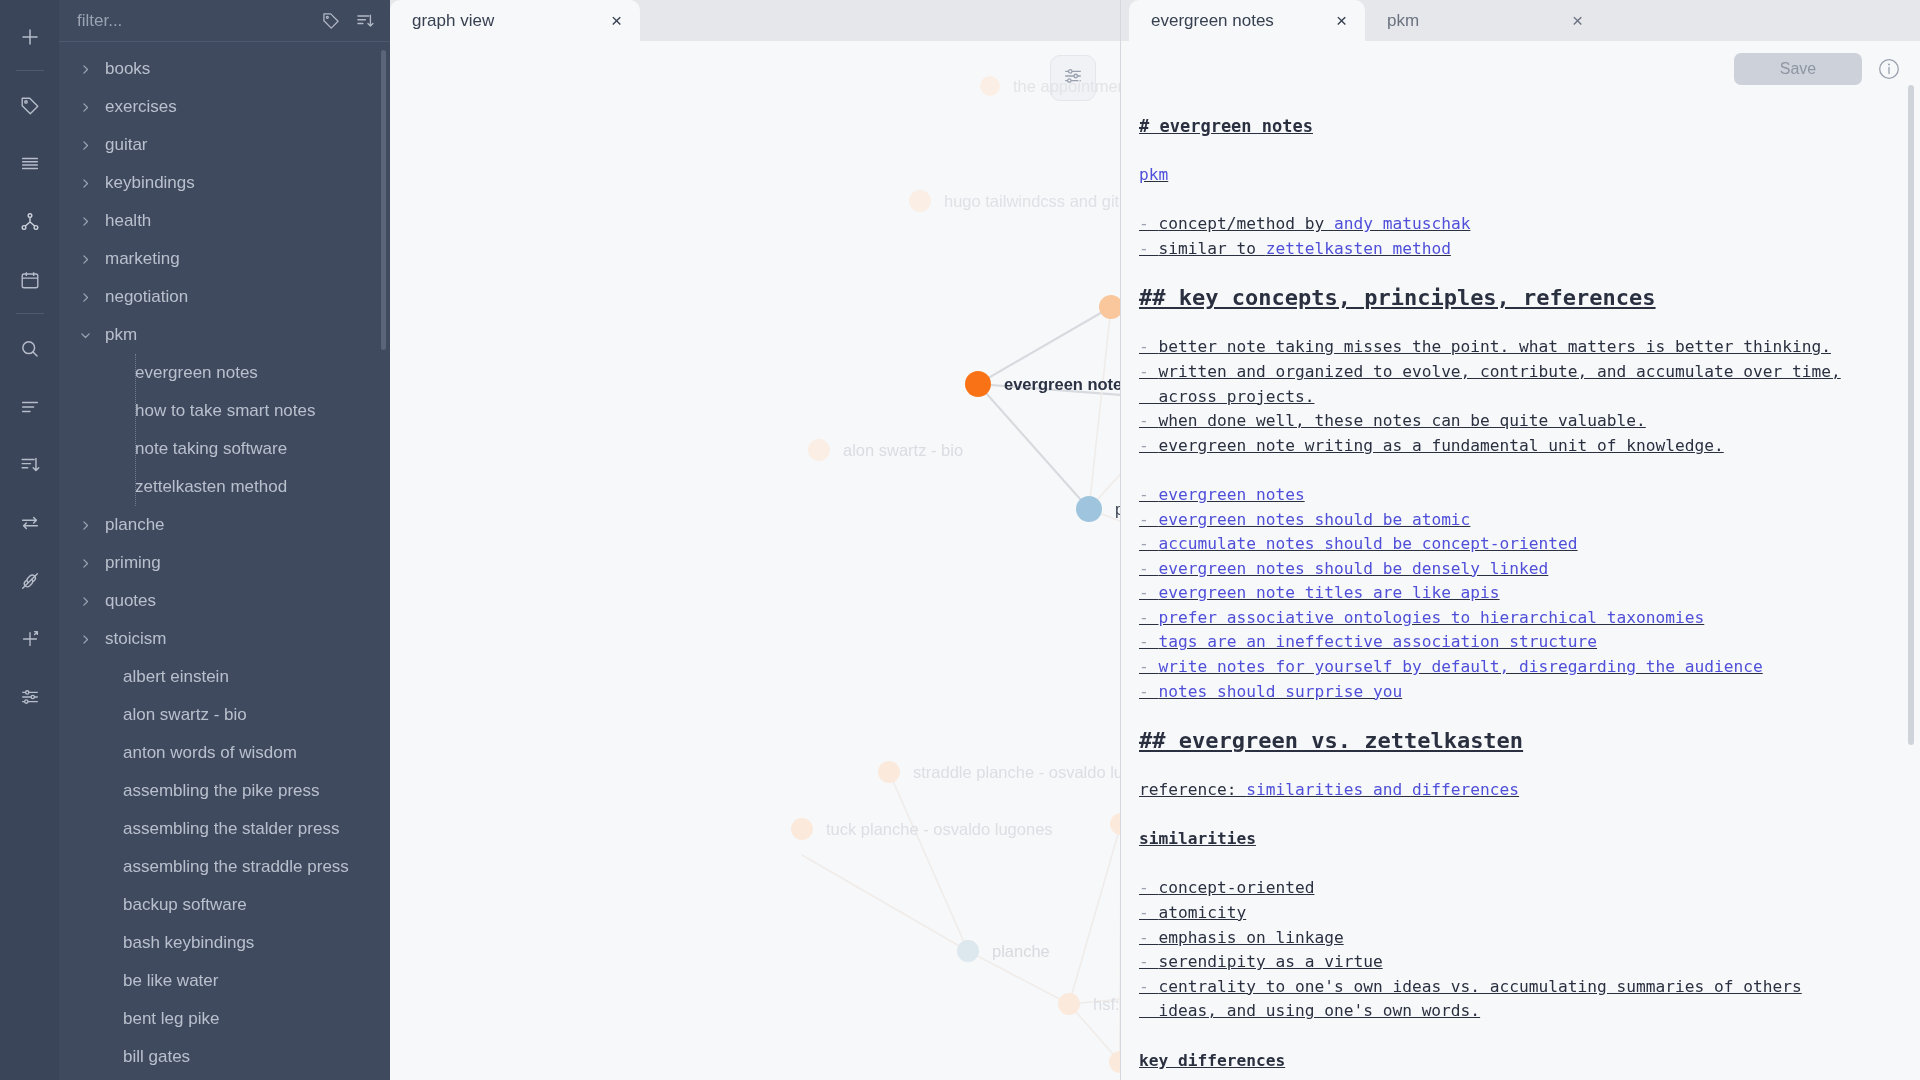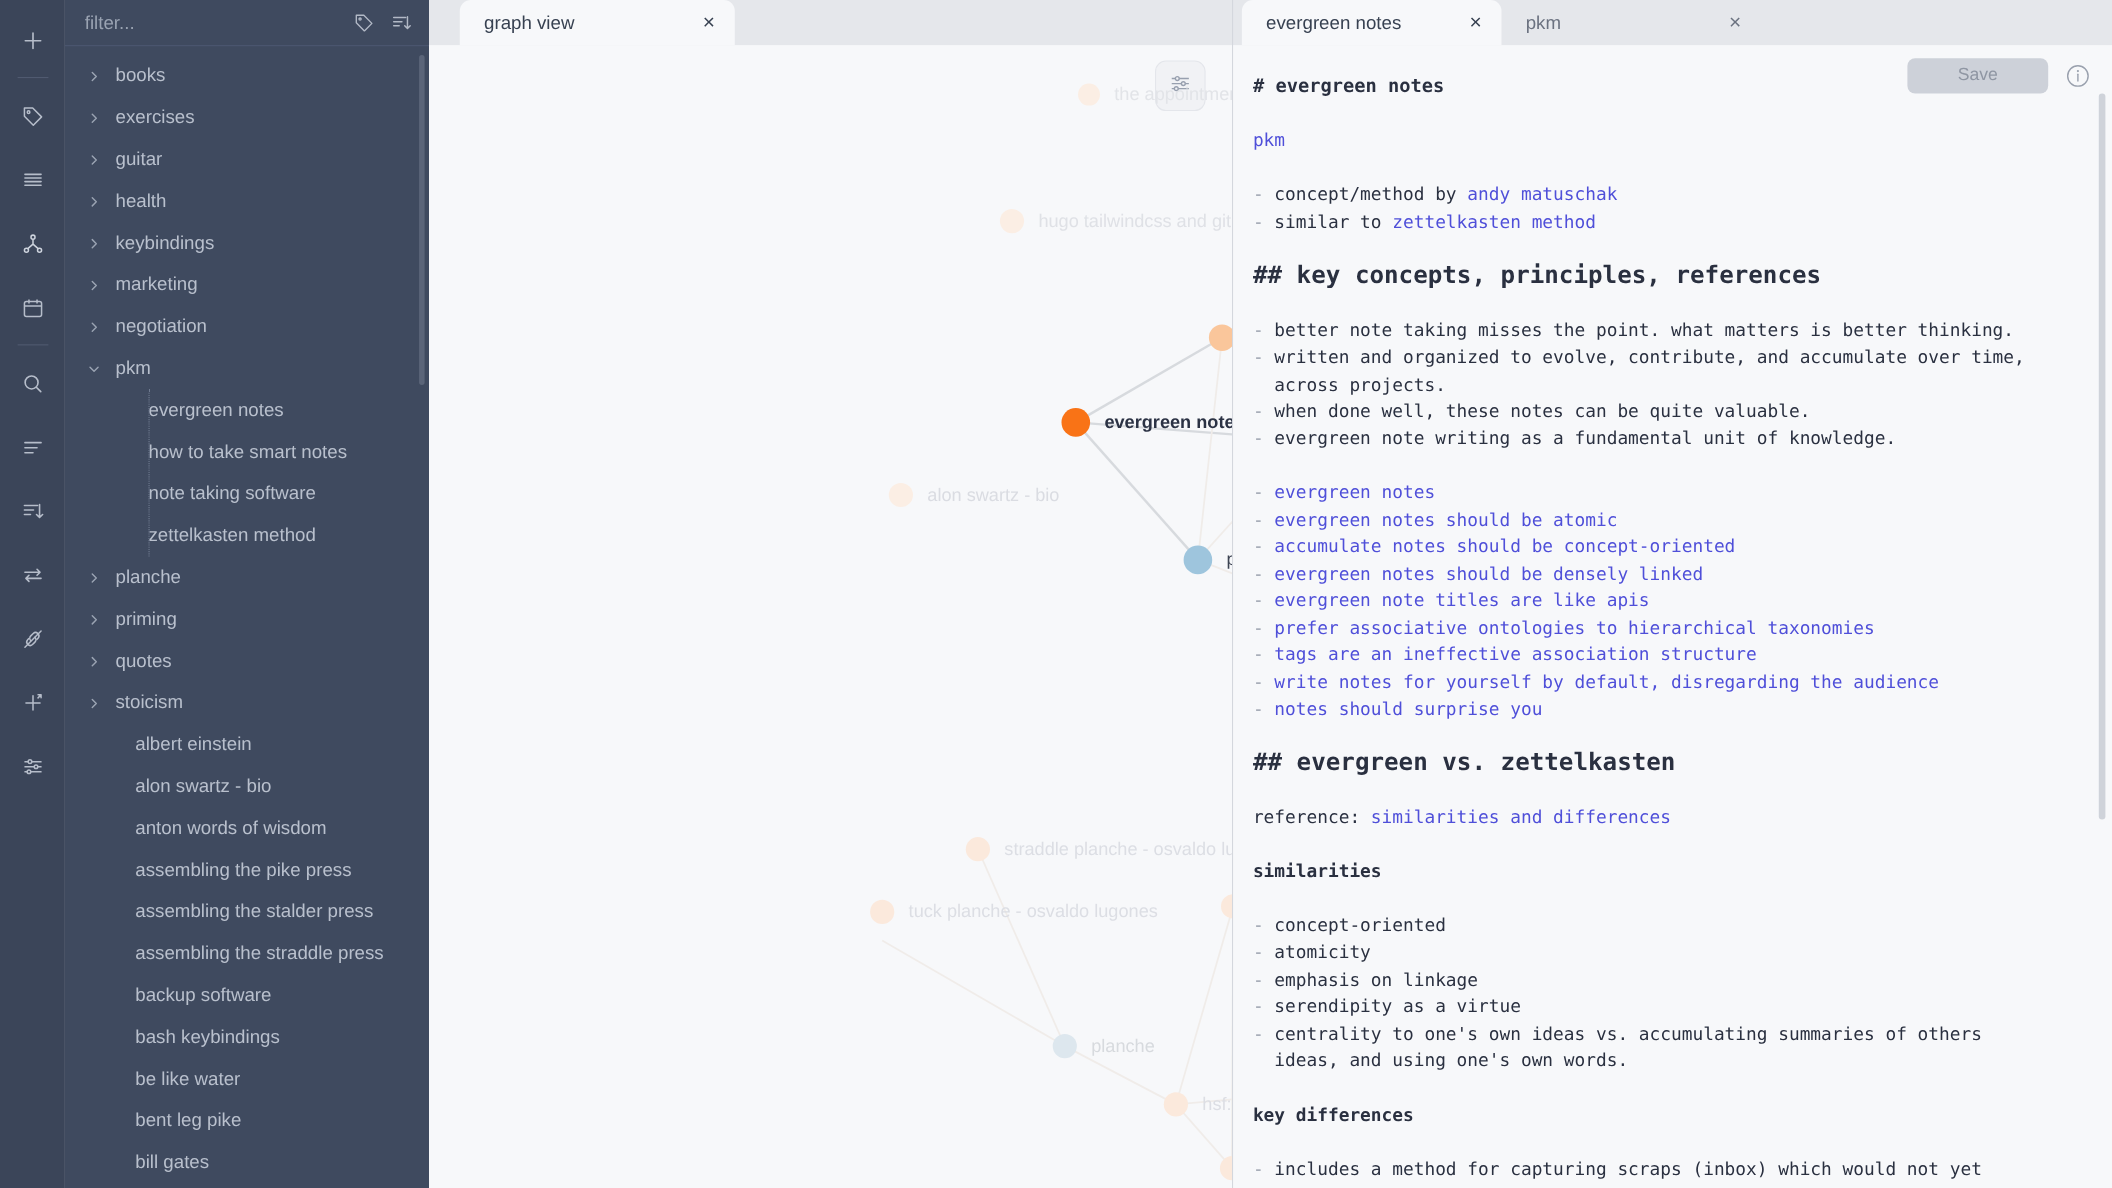--- a/index.html
+++ b/index.html
@@ -72,21 +72,21 @@
     background: #5b6579;
   }
 
   
   .center {
     flex: 1 1 auto; display: flex; flex-direction: column;
     background: #e5e7eb; min-width: 0;
   }
   .tabbar {
     height: 41px; display: flex; align-items: flex-end;
-    background: #e5e7eb; padding-left: 28px;
+    background: #e5e7eb; padding-left: 0;
     flex: 0 0 41px;
   }
   .tab {
     height: 41px; min-width: 250px;
     display: flex; align-items: center; justify-content: space-between;
     padding: 0 18px 0 22px;
     font-size: 17px; color: #6b7280;
     border-radius: 10px 10px 0 0;
   }
   .tab.active { background: #f7f8fa; color: #374151; }
@@ -128,25 +128,26 @@
     display: flex; align-items: center; gap: 14px; z-index: 5;
   }
   .save-btn {
     width: 128px; height: 32px; border-radius: 7px;
     background: #cdd1d9; color: #8f96a3;
     display: flex; align-items: center; justify-content: center;
     font-size: 16px;
   }
   .info-icon { width: 26px; height: 26px; }
   .editor-body {
-    flex: 1; padding: 26px 0 0 18px;
+    flex: 1; padding: 73px 0 0 18px;
     font-family: "DejaVu Sans Mono", monospace;
     font-size: 16.2px; line-height: 24.6px;
     color: #2a3040;
     overflow: hidden;
+    text-decoration: underline;
   }
   .ln { white-space: pre; }
   .ln.h1 { font-weight: bold; font-size: 17px; }
   .ln.h2 { font-weight: bold; font-size: 22px; }
   .ln.bold { font-weight: bold; }
   .lnk { color: #4f4fd9; }
   .dash { color: #9aa0ad; }
   .blank { height: 24.6px; }
   .editor-scroll {
     position: absolute; right: 3px; top: 44px; width: 6px; bottom: 0;
@@ -276,29 +277,29 @@
             </svg>
           </span>
           <span class="label">guitar</span>
         </div>
         <div class="tree-row folder">
           <span class="chev">
             <svg width="13" height="13" viewBox="0 0 16 16" fill="none" stroke="#9aa3b2" stroke-width="1.6" stroke-linecap="round" stroke-linejoin="round">
               <path d="M6 3.5L10.5 8 6 12.5"></path>
             </svg>
           </span>
+          <span class="label">keybindings</span>
+        </div>
+        <div class="tree-row folder">
+          <span class="chev">
+            <svg width="13" height="13" viewBox="0 0 16 16" fill="none" stroke="#9aa3b2" stroke-width="1.6" stroke-linecap="round" stroke-linejoin="round">
+              <path d="M6 3.5L10.5 8 6 12.5"></path>
+            </svg>
+          </span>
           <span class="label">health</span>
-        </div>
-        <div class="tree-row folder">
-          <span class="chev">
-            <svg width="13" height="13" viewBox="0 0 16 16" fill="none" stroke="#9aa3b2" stroke-width="1.6" stroke-linecap="round" stroke-linejoin="round">
-              <path d="M6 3.5L10.5 8 6 12.5"></path>
-            </svg>
-          </span>
-          <span class="label">keybindings</span>
         </div>
         <div class="tree-row folder">
           <span class="chev">
             <svg width="13" height="13" viewBox="0 0 16 16" fill="none" stroke="#9aa3b2" stroke-width="1.6" stroke-linecap="round" stroke-linejoin="round">
               <path d="M6 3.5L10.5 8 6 12.5"></path>
             </svg>
           </span>
           <span class="label">marketing</span>
         </div>
         <div class="tree-row folder">

